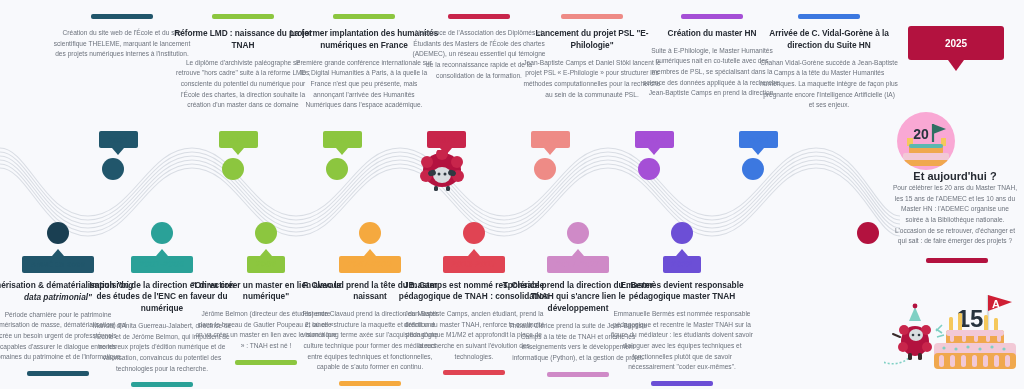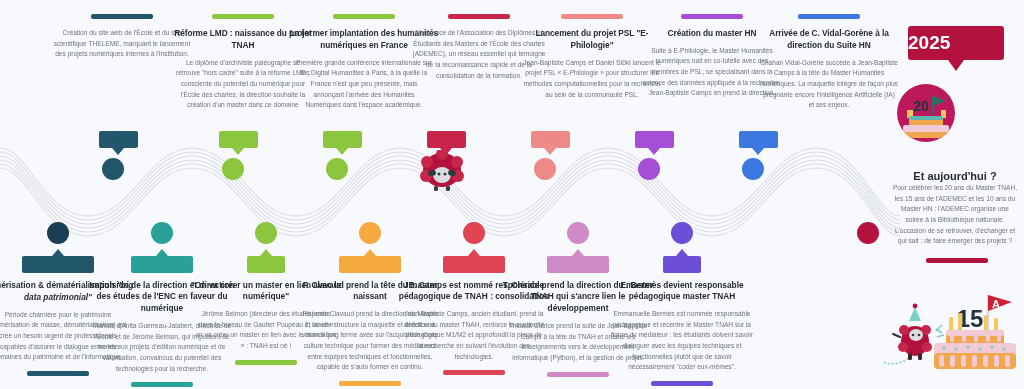--- a/index.html
+++ b/index.html
@@ -61,31 +61,31 @@
   }
   .bot-card .ubar{
     width:62px;height:5px;border-radius:2px;margin:8px auto 0 auto;
   }
 
   
   .rp{position:absolute;left:886px;top:0;width:138px;height:389px;}
   .rp-badge{
     position:absolute;left:22px;top:26px;width:96px;height:34px;
     background:#b3123f;border-radius:3px;
-    display:flex;align-items:center;justify-content:flex-start;
-    color:#fff;font-weight:bold;font-size:19px;
+    display:flex;align-items:center;justify-content:center;
+    color:#fff;font-weight:bold;font-size:10px;
   }
   .rp-badge .tail{
     position:absolute;left:50%;margin-left:-8px;bottom:-11px;width:0;height:0;
     border-left:8px solid transparent;border-right:8px solid transparent;
     border-top:11px solid #b3123f;
   }
   .cakecircle{
-    position:absolute;top:84px;width:58px;height:58px;border-radius:50%;
-    background:#be185d;overflow:hidden;
+    position:absolute;top:112px;width:58px;height:58px;border-radius:50%;
+    background:#f9a8d4;overflow:hidden;
   }
   .rp-h{
     position:absolute;left:0;top:170px;width:138px;text-align:center;
     font-size:11px;font-weight:bold;color:#262b33;
   }
   .rp-b{
     position:absolute;left:6px;top:183px;width:126px;text-align:center;
     font-size:6.6px;color:#6d737d;line-height:1.62;
   }
   .rp-ubar{position:absolute;left:40px;top:258px;width:62px;height:5px;border-radius:2px;background:#b3123f;}

